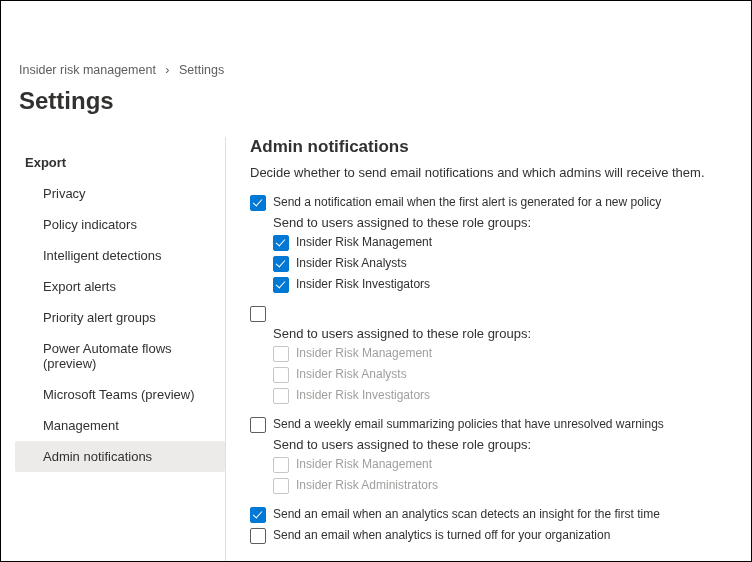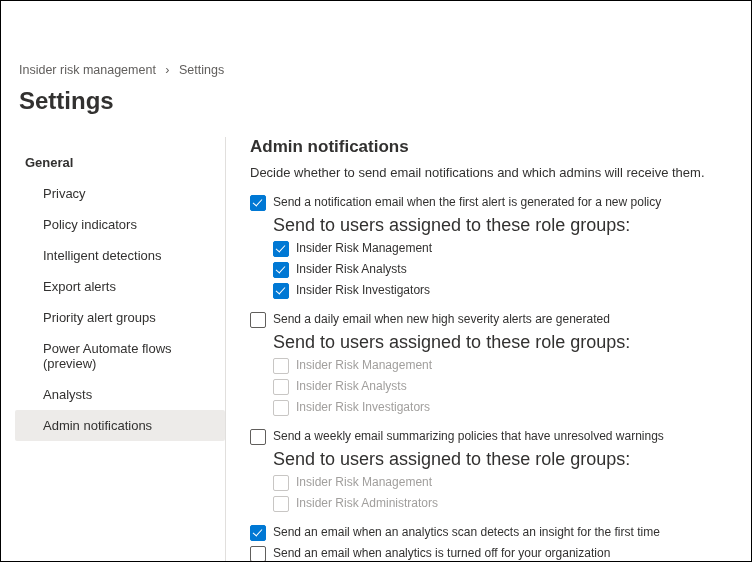--- a/index.html
+++ b/index.html
@@ -112,21 +112,21 @@
     }
     .check-label {
       font-size: 12px;
       color: #323130;
       line-height: 1.35;
     }
     .check-label.disabled {
       color: #a19f9d;
     }
     .sub-label {
-      font-size: 18px;
+      font-size: 13px;
       color: #323130;
       padding-left: 23px;
       margin-bottom: 4px;
     }
     .sub-options {
       padding-left: 23px;
     }
     .save-btn {
       margin-top: 8px;
       background: #0078d4;
@@ -145,28 +145,29 @@
 <div class="breadcrumb">
   <span>Insider risk management</span>
   <span class="chev">›</span>
   <span>Settings</span>
 </div>
 
 <h1 class="page-title">Settings</h1>
 
 <div class="main">
   <nav class="sidebar">
-    <div class="sidebar-group-label">General</div>
+    <div class="sidebar-group-label">Export</div>
     <div class="sidebar-item">Privacy</div>
     <div class="sidebar-item">Policy indicators</div>
     <div class="sidebar-item">Intelligent detections</div>
     <div class="sidebar-item">Export alerts</div>
     <div class="sidebar-item">Priority alert groups</div>
     <div class="sidebar-item">Power Automate flows (preview)</div>
-    <div class="sidebar-item">Analysts</div>
+    <div class="sidebar-item">Microsoft Teams (preview)</div>
+    <div class="sidebar-item">Management</div>
     <div class="sidebar-item active">Admin notifications</div>
   </nav>
 
   <section class="content">
     <h2 class="content-title">Admin notifications</h2>
     <p class="content-desc">Decide whether to send email notifications and which admins will receive them.</p>
 
     
     <div class="option-block">
       <div class="check-row">
@@ -187,21 +188,20 @@
           <div class="checkbox checked"></div>
           <span class="check-label">Insider Risk Investigators</span>
         </div>
       </div>
     </div>
 
     
     <div class="option-block">
       <div class="check-row">
         <div class="checkbox"></div>
-        <span class="check-label">Send a daily email when new high severity alerts are generated</span>
       </div>
       <div class="sub-label">Send to users assigned to these role groups:</div>
       <div class="sub-options">
         <div class="check-row">
           <div class="checkbox disabled"></div>
           <span class="check-label disabled">Insider Risk Management</span>
         </div>
         <div class="check-row">
           <div class="checkbox disabled"></div>
           <span class="check-label disabled">Insider Risk Analysts</span>

